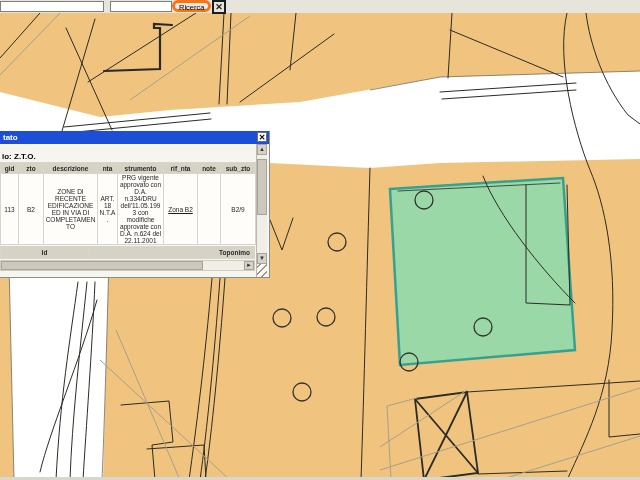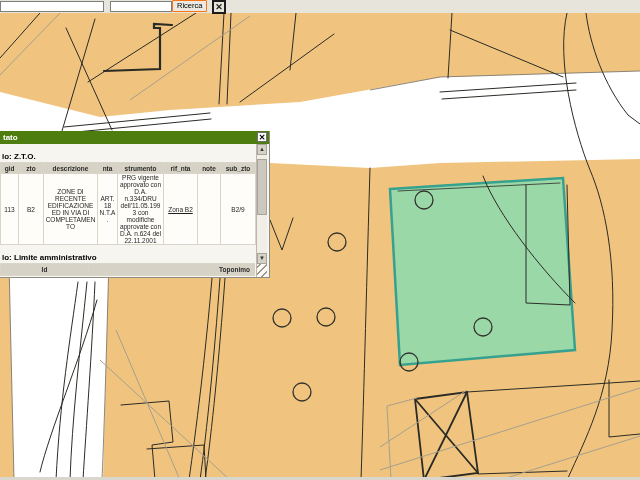--- a/index.html
+++ b/index.html
@@ -8,33 +8,33 @@
 
   
   .toolbar{position:absolute;left:0;top:0;width:640px;height:13px;
            background:#e7e4dc;z-index:30;}
   .tb-input{position:absolute;top:1px;height:9px;border:1px solid #7f7f79;
             background:#fff;font-size:7px;padding:0 1px;box-sizing:content-box;}
   #inp1{left:0;width:100px;}
   #inp2{left:110px;width:58px;}
   .tb-btn{position:absolute;left:172px;top:0;height:12px;padding:0 4px;
           font-size:7.5px;font-family:"Liberation Sans",sans-serif;
-          background:#ece9e2;border:1px solid #f97316;border-radius:1px;line-height:10px;}
+          background:#ece9e2;border:3px solid #f97316;border-radius:6px;line-height:10px;}
   .tb-close{position:absolute;left:212px;top:0;width:10px;height:10px;
             border:2px solid #1c1c1c;background:#e7e4dc;color:#1c1c1c;
             font-size:9px;font-weight:bold;line-height:10px;text-align:center;cursor:pointer;}
 
   
   .map{position:absolute;left:0;top:0;width:640px;height:480px;z-index:1;}
 
   
   .dialog{position:absolute;left:0;top:131px;width:270px;height:147px;z-index:40;
           background:#f7f5ef;border-right:1px solid #8f8c84;border-bottom:1px solid #8f8c84;
           box-sizing:border-box;}
-  .titlebar{height:13px;background:#4d7c0f;color:#fff;font-size:8px;font-weight:bold;
+  .titlebar{height:13px;background:#1d4ed8;color:#fff;font-size:8px;font-weight:bold;
             line-height:13px;padding-left:3px;position:relative;}
   .dlg-close{position:absolute;right:2px;top:1px;width:10px;height:10px;background:#fff;
              border:1px solid #6e6e6e;color:#000;font-size:8px;font-weight:bold;
              line-height:9px;text-align:center;cursor:pointer;box-sizing:border-box;}
   .dlg-body{position:relative;height:133px;display:flex;}
   .dlg-content{width:256px;overflow:hidden;}
   .sec-label{font-size:8px;font-weight:bold;color:#000;margin:8px 0 1px 2px;}
   table{border-collapse:collapse;table-layout:fixed;background:#fefdfa;}
   th,td{border:1px solid #d9d5c9;font-size:6.5px;line-height:7px;text-align:center;
         padding:0 1px;overflow:hidden;word-wrap:break-word;}
@@ -194,21 +194,20 @@
           <td>PRG vigente approvato con D.A. n.334/DRU dell'11.05.1993 con modifiche approvate con D.A. n.624 del 22.11.2001</td>
           <td>
             <span class="link">Zona B2</span>
           </td>
           <td></td>
           <td>B2/9</td>
         </tr>
       </tbody>
         </table>
 
-      <div class="sec-label">lo: Limite amministrativo</div>
 
       <div class="tbl2-wrap">
         <table id="tbl-admin">
           <colgroup>
               <col style="width:88px">
               <col style="width:292px">
             </colgroup>
           <tbody>
               <tr>
             <th>Id</th>

